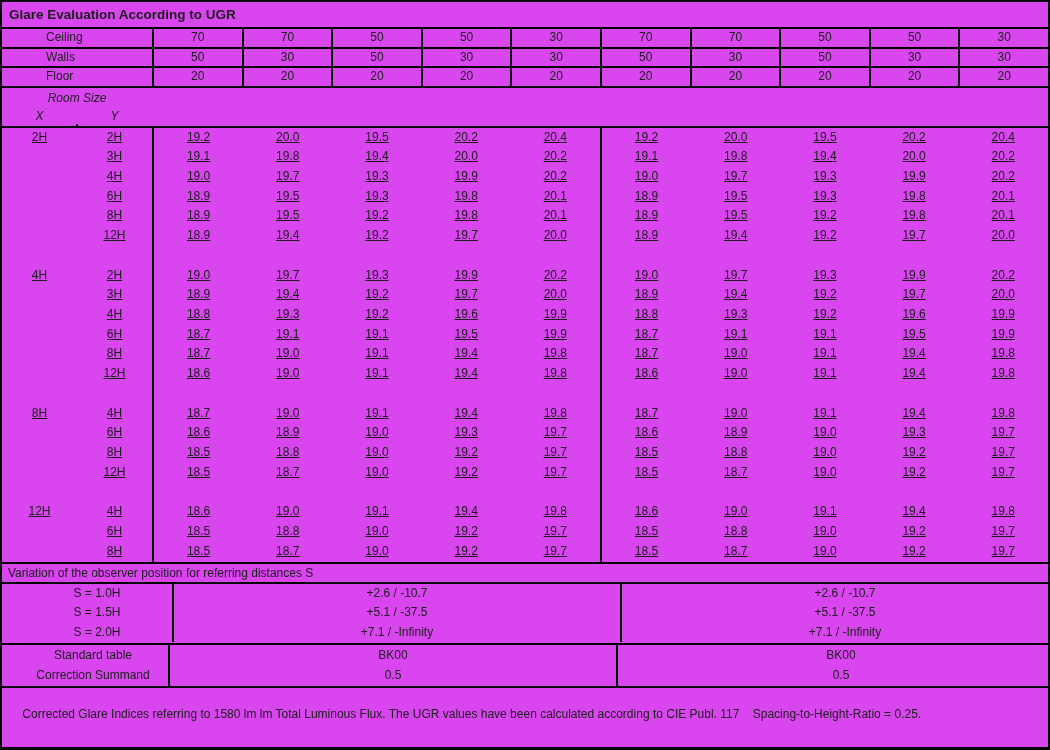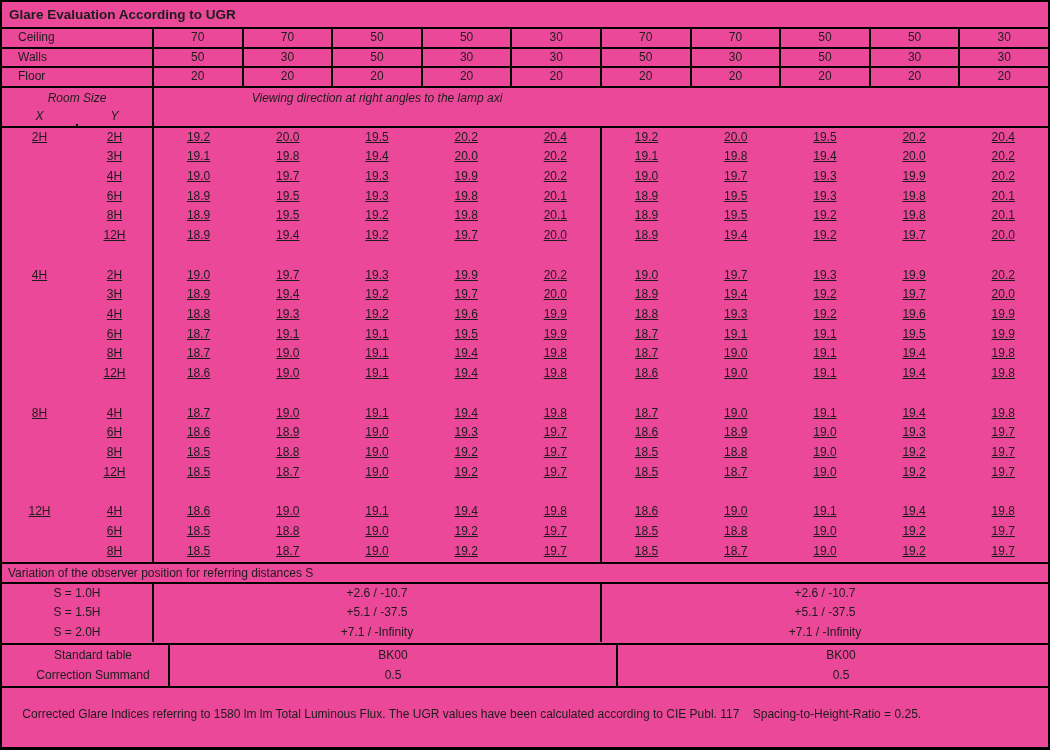--- a/index.html
+++ b/index.html
@@ -1,27 +1,27 @@
 <!DOCTYPE html>
 <html><head>
 <meta charset="utf-8">
 <style>
   * { margin:0; padding:0; box-sizing:border-box; }
   html,body { background:#fff; }
   body { font-family:"Liberation Sans", sans-serif; color:#1c1c1c; }
   .table {
-    width:1050px; height:750px; background:#ec4899;
+    width:1050px; height:750px; background:#d946ef;
     border:2px solid #000; border-bottom-width:3px;
     overflow:hidden; font-size:12px;
   }
   .title-row { height:27px; border-bottom:2px solid #000; padding:5px 0 0 7px;
     font-weight:bold; font-size:13.5px; }
   .surface-row { display:grid; grid-template-columns:150px repeat(10,1fr);
     height:19.5px; border-bottom:2px solid #000; line-height:17px; }
-  .surface-row .label { padding-left:16px; }
+  .surface-row .label { padding-left:16px;margin-left:28px; }
   .surface-row .val { text-align:center; border-left:2px solid #000; }
   .dir-header { display:grid; grid-template-columns:150px 448px 448px;
     height:40px; border-bottom:2px solid #000;font-style:italic; }
   .dh-label { display:flex; flex-direction:column; position:relative; }
   .dh-label .rs { text-align:center; height:20px; line-height:20px; }
   .dh-label .xy { display:grid; grid-template-columns:1fr 1fr; text-align:center; line-height:16px; }
   .dh-label::after { content:""; position:absolute; left:74px; bottom:-2px; width:2px; height:4px; background:#000; }
   .dh-cell { border-left:2px solid #000; text-align:center; padding-top:3px; }
   .data-region { position:relative; height:436px; border-bottom:2px solid #000;text-decoration:underline; }
   .vline { position:absolute; top:0; bottom:0; width:2px; background:#000; }
@@ -29,21 +29,21 @@
   .vline-mid { left:598px; }
   .data-row { display:grid;
     grid-template-columns:75px 75px 2px repeat(5,89.2px) 2px repeat(5,89.2px);
     height:19.727px; line-height:19.727px; }
   .data-row .c { text-align:center; }
   .data-spacer { height:19.727px; }
   .variation-row { height:20px; border-bottom:2px solid #000; padding-left:6px; line-height:18px; }
   .s-section { height:61px; border-bottom:2px solid #000; }
   .summary-section { height:43px; border-bottom:2px solid #000; }
   .bot-row { display:grid; grid-template-columns:150px 448px 448px; }
-  .s-section .bot-row { height:19.66px; line-height:19.66px; }
+  .s-section .bot-row { height:19.66px; line-height:19.66px;padding-left:20px; }
   .summary-section .bot-row { height:20.5px; line-height:20.5px;margin-left:16px; }
   .bot-row .bl { text-align:center; }
   .bot-row .bv { border-left:2px solid #000; text-align:center; }
   .footer { padding:5px 7px 0 7px; white-space:pre-wrap; }
 </style>
 </head>
 <body>
 
 <div class="table">
 
@@ -94,21 +94,20 @@
     </div>
 
   <div class="dir-header">
     <div class="dh-label">
       <div class="rs">Room Size</div>
       <div class="xy">
         <span>X</span>
         <span>Y</span>
       </div>
     </div>
-    <div class="dh-cell">Viewing direction at right angles to the lamp axi</div>
   </div>
 
   <div class="data-region">
     <div class="vline vline-label"></div>
     <div class="vline vline-mid"></div>
     <div>
         <div class="data-row">
           <div class="c">2H</div>
           <div class="c">2H</div>
           <div></div>

